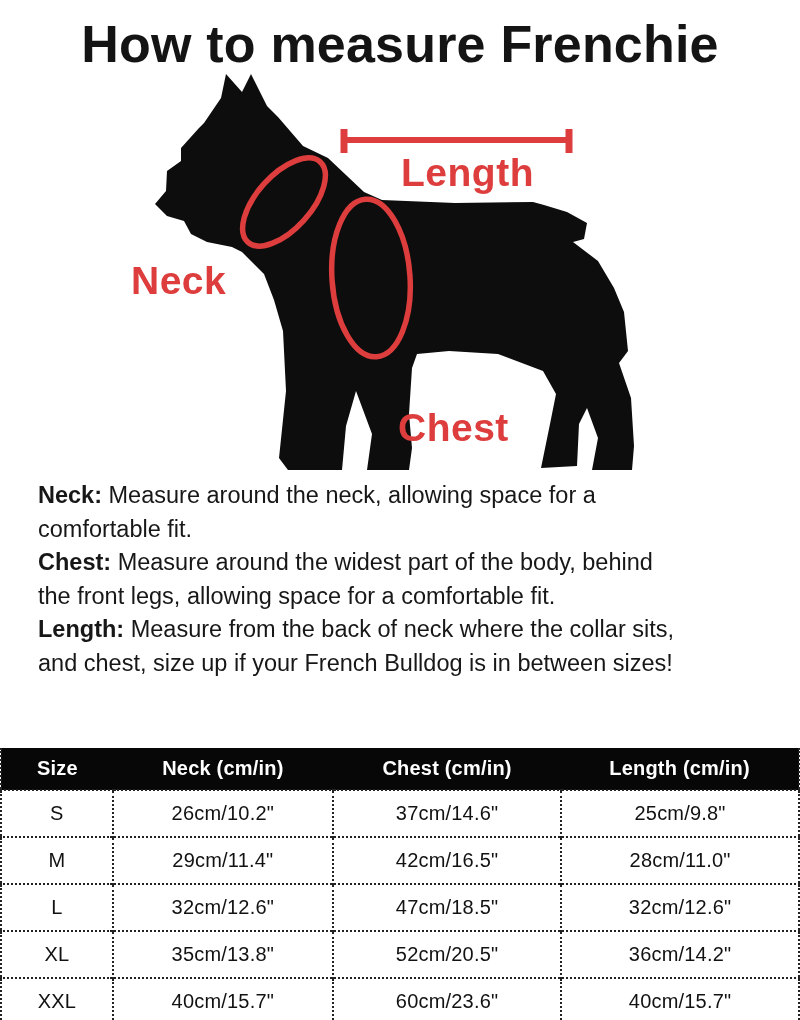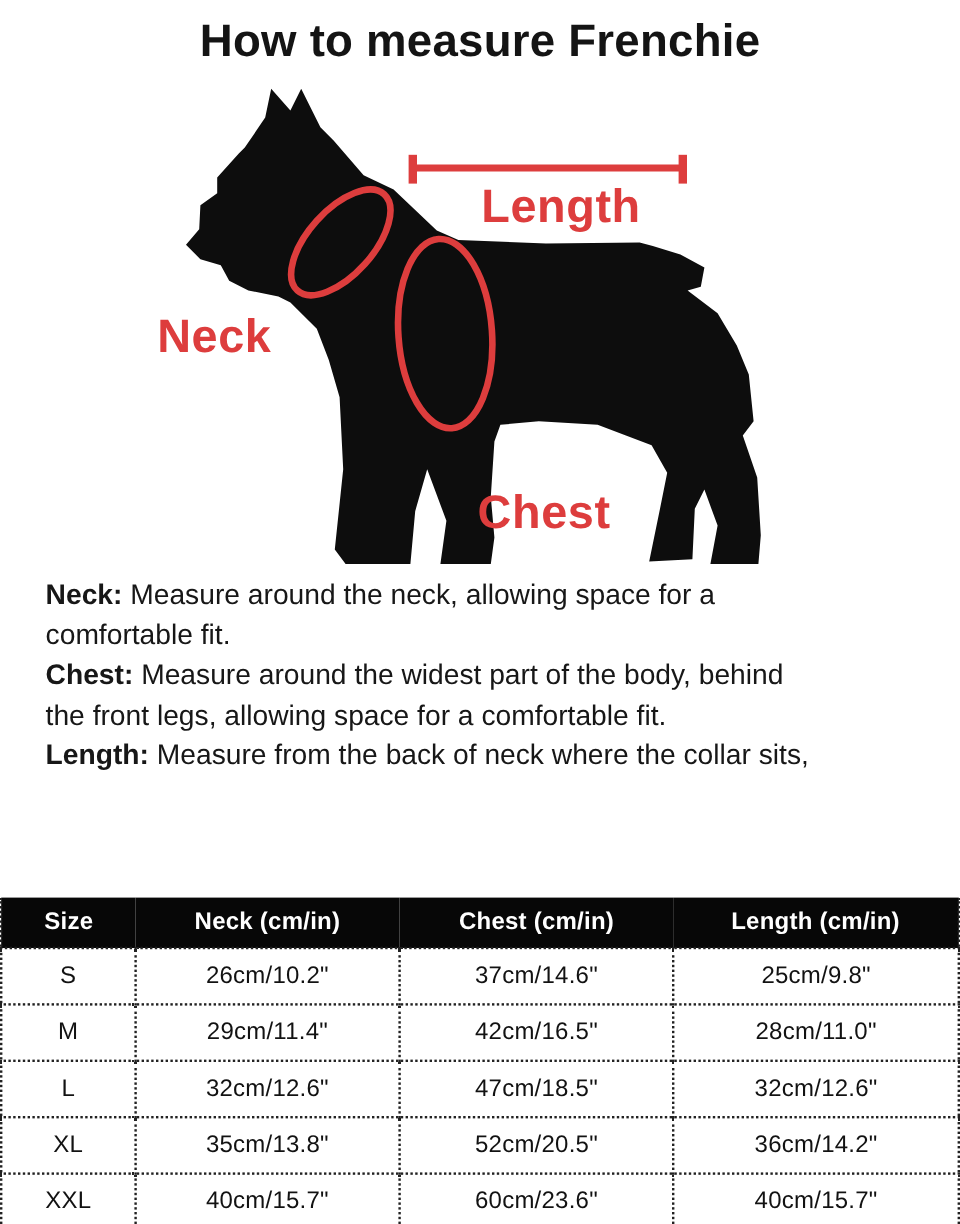--- a/index.html
+++ b/index.html
@@ -2,21 +2,21 @@
 <html><head>
 <meta charset="utf-8">
 <style>
   html,body{margin:0;padding:0;background:#fff;}
   .page{
     position:relative;width:800px;height:1020px;background:#ffffff;overflow:hidden;
     font-family:"Liberation Sans","DejaVu Sans",sans-serif;color:#161616;
   }
   .title{
     position:absolute;top:14px;left:0;right:0;text-align:center;
-    font-size:38px;font-weight:700;letter-spacing:.2px;color:#141414;
+    font-size:52px;font-weight:700;letter-spacing:.2px;color:#141414;
   }
   .diagram-svg{position:absolute;left:0;top:60px;width:800px;height:420px;}
   .dlabel{
     position:absolute;font-size:39px;font-weight:700;color:#dd3d3d;line-height:1;
     letter-spacing:.5px;white-space:nowrap;
   }
   .label-length{left:401px;top:153px;}
   .label-neck{left:131px;top:261px;}
   .label-chest{left:398px;top:384px;margin-top:24px;}
   .instructions{
@@ -69,20 +69,21 @@
   <div class="dlabel label-length">Length</div>
   <div class="dlabel label-neck">Neck</div>
   <div class="dlabel label-chest">Chest</div>
 
   <div class="instructions">
     <div class="instr-line"><span class="term">Neck:</span><span> Measure around the neck, allowing space for a</span></div>
     <div class="instr-line"><span class="term"></span><span>comfortable fit.</span></div>
     <div class="instr-line"><span class="term">Chest:</span><span> Measure around the widest part of the body, behind</span></div>
     <div class="instr-line"><span class="term"></span><span>the front legs, allowing space for a comfortable fit.</span></div>
     <div class="instr-line"><span class="term">Length:</span><span> Measure from the back of neck where the collar sits,</span></div>
+    <div class="instr-line"><span class="term"></span><span>and chest, size up if your French Bulldog is in between sizes!</span></div>
   </div>
 
   <table class="size-table">
     <colgroup>
       <col style="width:14%">
         <col style="width:27.6%">
         <col style="width:28.6%">
         <col style="width:29.8%">
     </colgroup>
     <thead>

